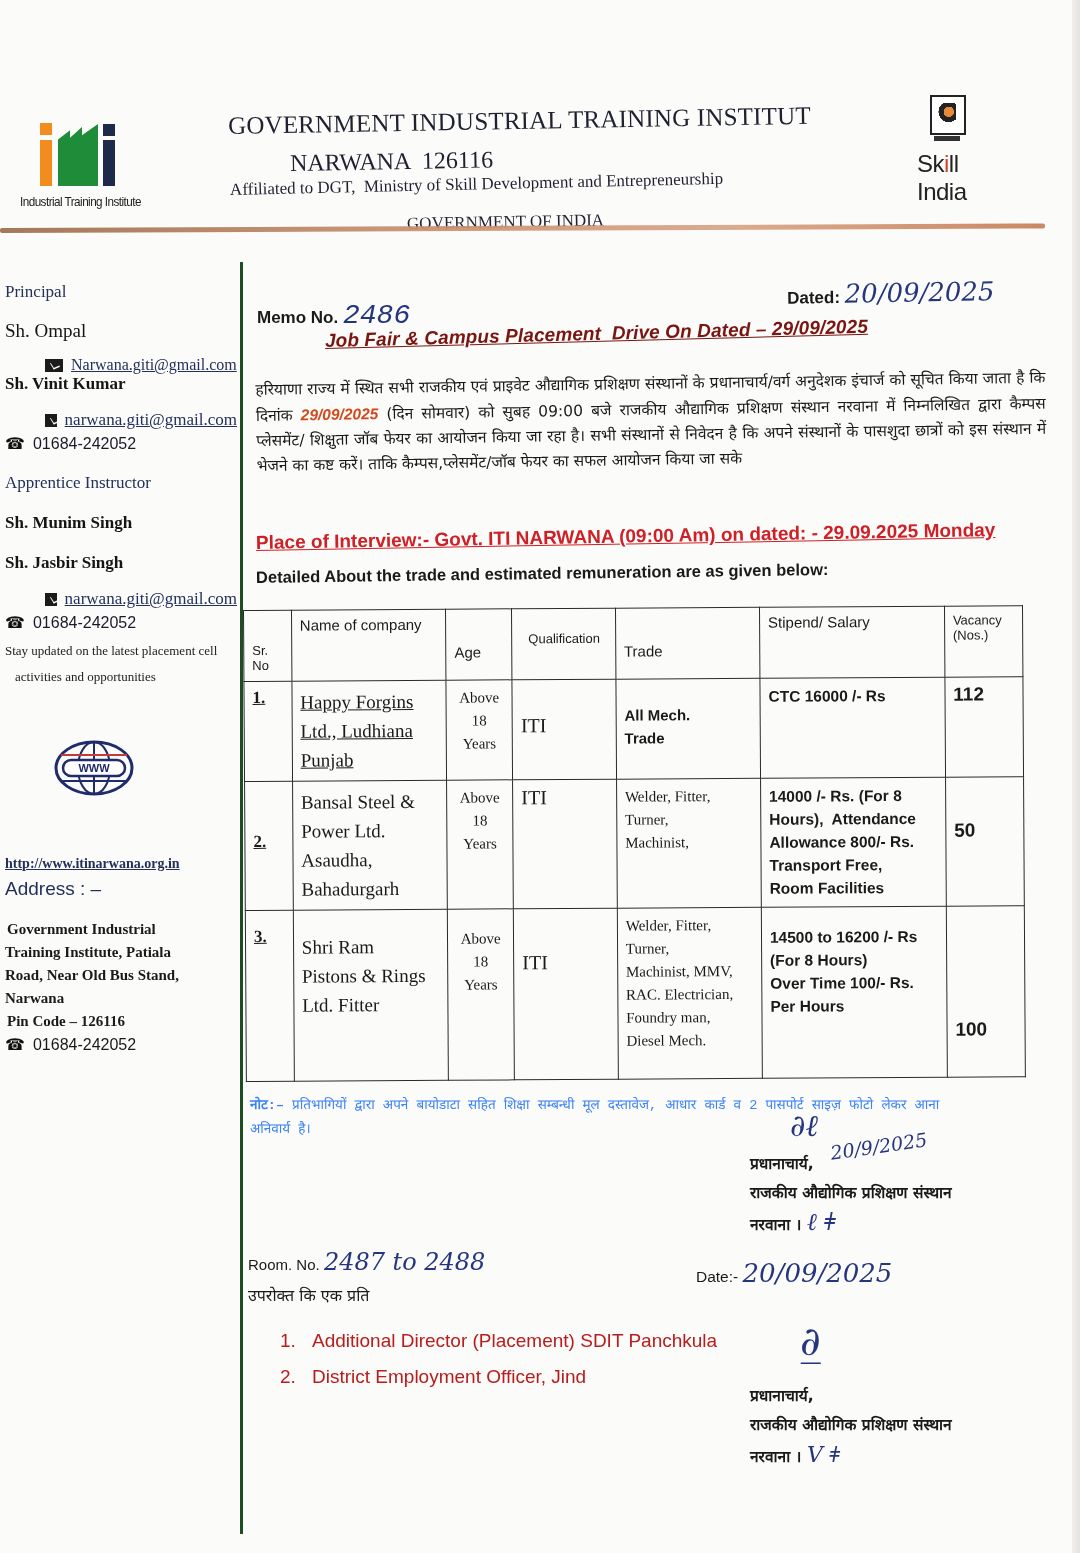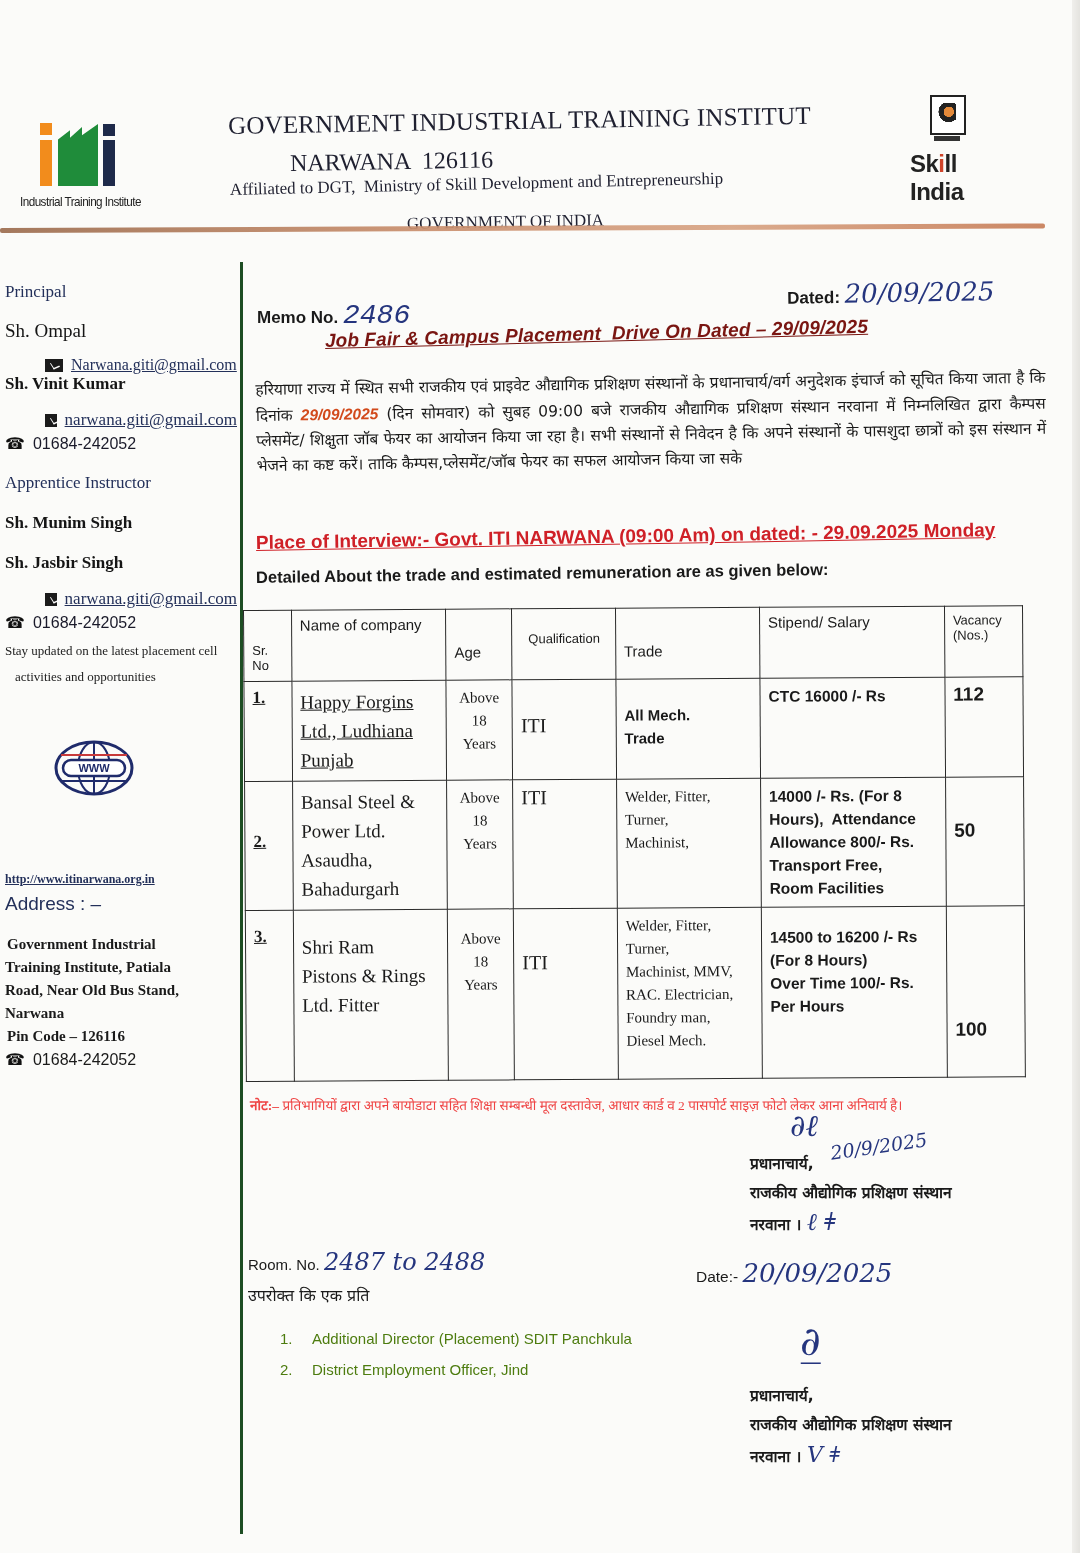--- a/index.html
+++ b/index.html
@@ -27,22 +27,22 @@
   .hdr-goi { left:407px; top:214px; font-size:17px; color:#1f2030; transform:rotate(-1deg); transform-origin:left; }
   .hdr-rule { left:0; top:228px; width:1045px; height:5px;
       background:linear-gradient(90deg,#9a6a4c 0%,#c88c6a 40%,#d7a282 70%,#c67b55 100%);
       transform:rotate(-0.25deg); transform-origin:left; border-radius:2px; opacity:0.9; }
 
   .logo-skill { left:900px; top:92px; width:100px; height:95px; }
   .logo-skill .monitor { position:absolute; left:30px; top:3px; width:32px; height:36px; border:2px solid #222; background:#fff; }
   .logo-skill .monitor::after { content:""; position:absolute; left:6px; top:6px; width:18px; height:22px;
       background:radial-gradient(circle at 60% 40%, #e58a3a 0 30%, #222 31% 60%, transparent 61%); }
   .logo-skill .stand { position:absolute; left:34px; top:44px; width:26px; height:5px; background:#333; }
-  .logo-skill .name { position:absolute; left:10px; top:58px; font-family:"Liberation Sans", sans-serif;
-      font-size:24px; font-weight:bold; color:#222; letter-spacing:-0.5px; }
+  .logo-skill .name { position:absolute; left:17px; top:58px; font-family:"Liberation Sans", sans-serif;
+      font-size:24px; font-weight:normal; color:#222; letter-spacing:-0.5px; }
   .logo-skill .name .i { color:#d1452b; }
 
   
   .side-border { left:240px; top:262px; width:3px; height:1272px; background:#1d4d23; }
   .side { left:5px; top:280px; width:232px; font-family:"Liberation Serif", serif; color:#1a1a2a; }
   .side .role { color:#23305a; font-size:17px; }
   .side .role-small { color:#23305a; font-size:15px; line-height:22px; }
   .side .person { font-size:19px; color:#151515; }
   .side .person.b { font-weight:bold; font-size:17px; }
   .side .mail { display:flex; align-items:center; gap:8px; font-size:16px;margin-left:40px; }
@@ -84,36 +84,36 @@
   .jobs td.sr { font-weight:bold; text-decoration:underline; width:30px; }
   .jobs td.company { font-size:19px; line-height:29px; width:135px; }
   .jobs td.company.u span { text-decoration:underline; }
   .jobs td.age { font-size:15px; line-height:23px; text-align:center; width:48px; }
   .jobs td.qual { font-size:20px; width:85px; }
   .jobs td.trade { font-size:15px; line-height:23px; width:125px; }
   .jobs td.trade.bold { font-family:"Liberation Sans", sans-serif; font-weight:bold; padding-top:24px; }
   .jobs td.salary { font-family:"Liberation Sans", sans-serif; font-weight:bold; font-size:15.5px; line-height:23px; width:165px; }
   .jobs td.vac { font-family:"Liberation Sans", sans-serif; font-weight:bold; font-size:19px; width:60px; }
 
-  .note { left:250px; top:1094px; width:720px; font-family:Liberation Serif, serif; font-size:13.5px; line-height:24px; color:#ef4444; }
+  .note { left:250px; top:1094px; width:720px; font-family:Liberation Mono, monospace; font-size:13.5px; line-height:24px; color:#3b82f6; }
   .note b { font-weight:bold; }
 
   .sig1 { left:750px; top:1150px; font-family:"DejaVu Sans", sans-serif; font-weight:bold; font-size:15.5px; line-height:29px; color:#1a1a1a; }
   .sig2 { left:750px; top:1382px; font-family:"DejaVu Sans", sans-serif; font-weight:bold; font-size:15.5px; line-height:29px; color:#1a1a1a; }
   .sig-hand { font-family:"DejaVu Serif", serif; font-style:italic; color:#25357e; font-weight:normal; }
   .sig-date { left:830px; top:1135px; font-size:19px; transform:rotate(-8deg); }
   .sig-scribble1 { left:790px; top:1108px; font-size:30px; }
   .sig-scribble2 { left:800px; top:1318px; font-size:40px; }
 
   .endst { left:248px; top:1248px; font-family:"Liberation Sans", sans-serif; font-size:15px; color:#1a1a1a; }
   .endst .hand { font-size:24px; }
   .copy-line { left:248px; top:1284px; font-family:"DejaVu Sans", sans-serif; font-size:16px; color:#1a1a1a; }
   .date2 { left:696px; top:1258px; font-family:"Liberation Sans", sans-serif; font-size:15.5px; color:#1a1a1a; }
   .date2 .hand { font-size:26px; }
-  .recips { left:280px; top:1330px; font-family:"Liberation Sans", sans-serif; font-size:15px; color:#4d7c0f; margin:0; padding:0; list-style:none; }
+  .recips { left:280px; top:1330px; font-family:"Liberation Sans", sans-serif; font-size:19px; color:#b91c1c; margin:0; padding:0; list-style:none; }
   .recips li { margin-bottom:14px; }
   .recips .num { display:inline-block; width:32px; }
 
   .right-edge { left:1072px; top:0; width:8px; height:1553px; background:linear-gradient(90deg,#f0efec,#e4e3df); }
 </style>
 </head>
 <body>
 
 <div class="abs logo-iti">
   <div class="bar-orange-top"></div>
@@ -173,21 +173,21 @@
       <ellipse cx="41" cy="28" rx="38" ry="26" fill="none" stroke="#1f2b6b" stroke-width="3"></ellipse>
       <ellipse cx="41" cy="28" rx="16" ry="26" fill="none" stroke="#1f2b6b" stroke-width="2"></ellipse>
       <line x1="41" y1="2" x2="41" y2="54" stroke="#1f2b6b" stroke-width="2"></line>
       <line x1="8" y1="15" x2="74" y2="15" stroke="#c83a3a" stroke-width="2"></line>
       <line x1="8" y1="41" x2="74" y2="41" stroke="#1f2b6b" stroke-width="2"></line>
       <rect x="10" y="20" width="62" height="16" rx="8" fill="#fff" stroke="#1f2b6b" stroke-width="2.5"></rect>
       <text x="41" y="32" font-size="11" font-weight="bold" text-anchor="middle" fill="#1f2b6b" font-family="Liberation Sans, sans-serif">WWW</text>
     </svg>
   </div>
 
-  <div class="link" style="margin-top:72px;font-size:12px;font-weight:bold;">http://www.itinarwana.org.in</div>
+  <div class="link" style="margin-top:56px;font-size:14px;font-weight:bold;">http://www.itinarwana.org.in</div>
   <div class="addr-title" style="margin-top:6px;">Address : –</div>
   <div class="addr" style="margin-top:18px;">
     <div style="padding-left:2px;">Government Industrial</div>
     <div>Training Institute, Patiala</div>
     <div>Road, Near Old Bus Stand,</div>
     <div>Narwana</div>
     <div style="padding-left:2px;">Pin Code – 126116</div>
     <div class="phone" style="font-weight:normal;">
       <span class="phone-icon">☎</span>
       <span>01684-242052</span>

